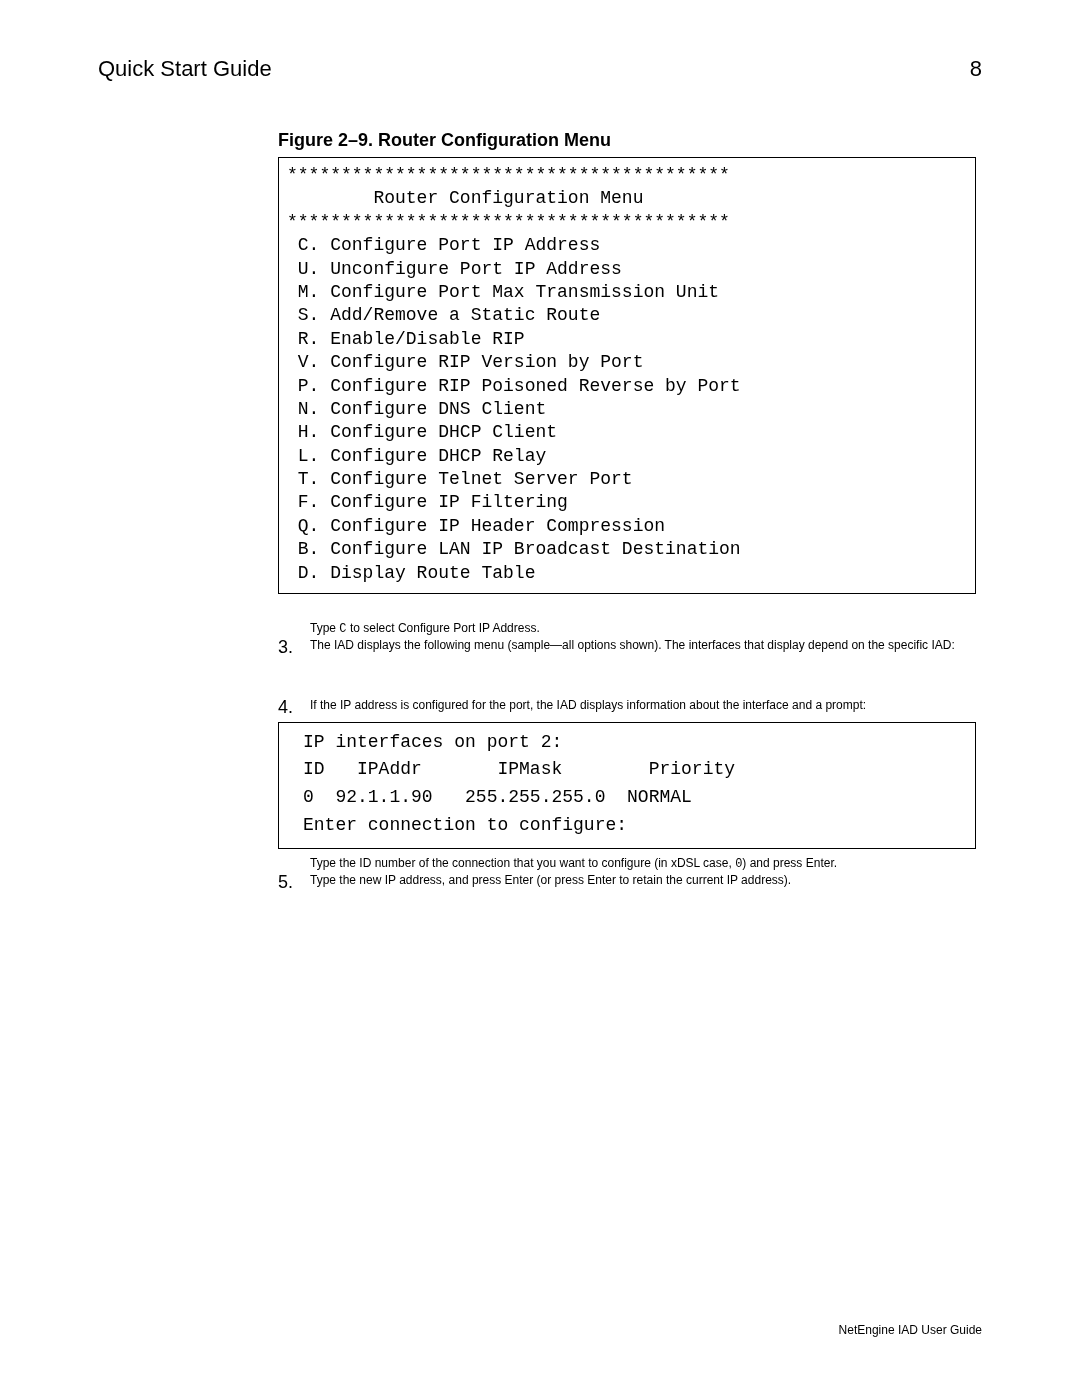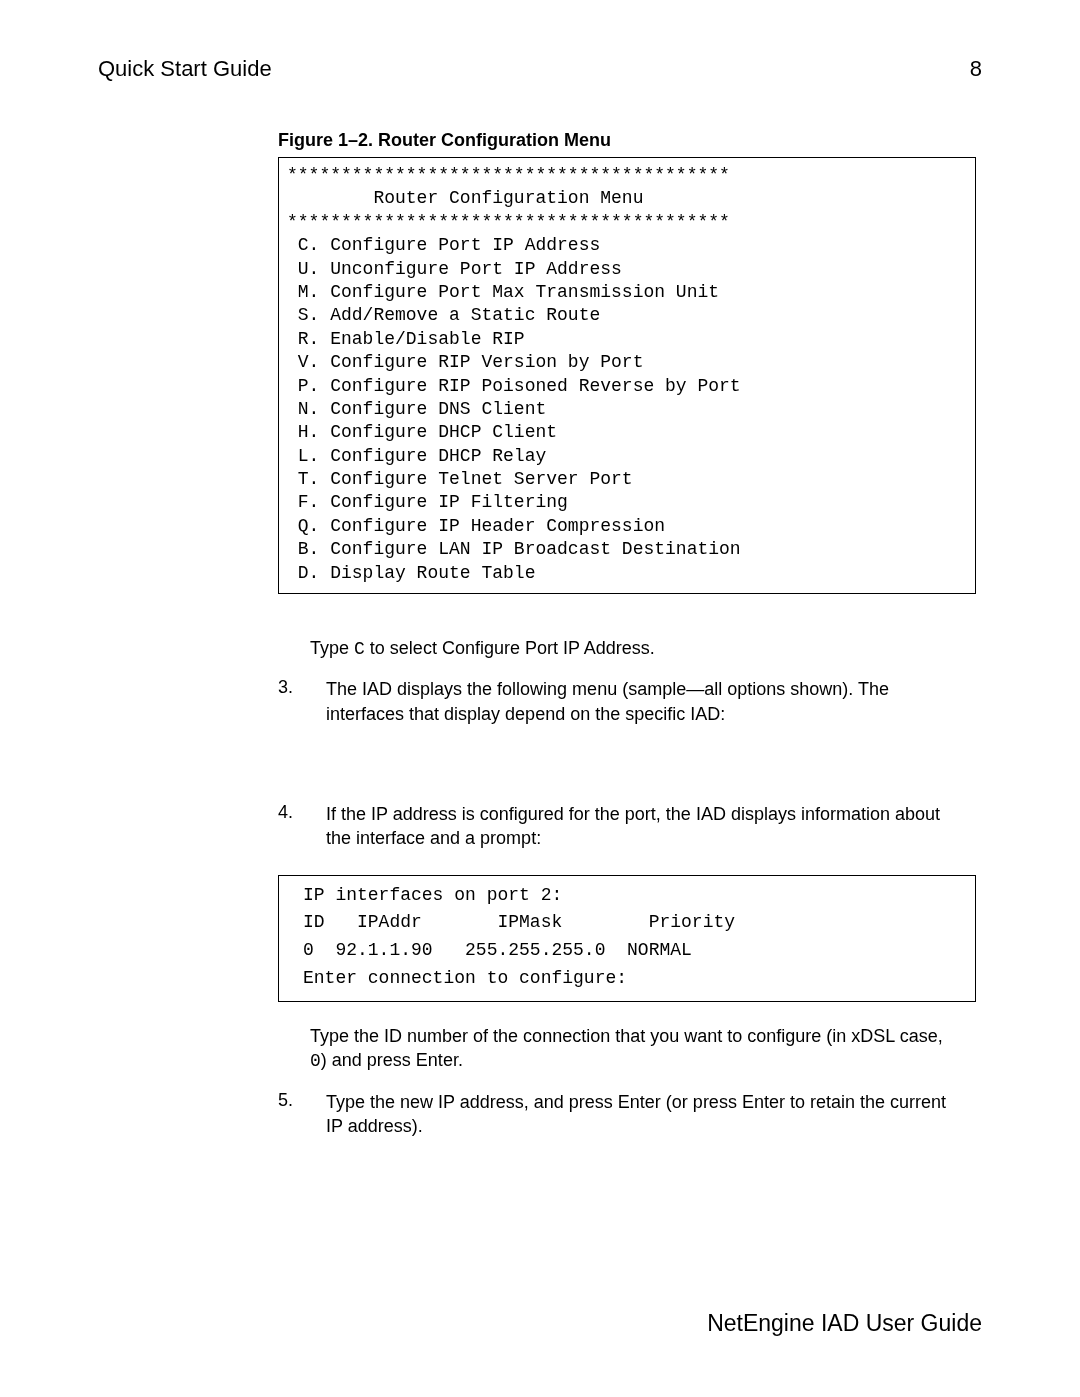--- a/index.html
+++ b/index.html
@@ -33,23 +33,23 @@
   }
   .term-box {
     border: 1px solid #000;
     padding: 6px 8px 8px 8px;
     font-family: "Courier New", Courier, monospace;
     font-size: 18px;
     line-height: 1.30;
     white-space: pre;
   }
   .para {
-    font-size: 18px;
+    font-size: 12px;
     line-height: 1.35;
-    margin: 16px;
+    margin: 0;
   }
   .mono-inline {
     font-family: "Courier New", Courier, monospace;
   }
   ol.steps {
     list-style: none;
     padding: 0;
     margin: 0;
   }
   ol.steps > li {
@@ -60,40 +60,40 @@
   ol.steps > li > .num {
     position: absolute;
     left: 0;
     top: 0;
     font-size: 18px;
   }
   .footer {
     position: absolute;
     right: 98px;
     bottom: 60px;
-    font-size: 23px;
+    font-size: 12px;
     margin-left: 16px;
   }
   .block-spacer-s { height: 18px; }
   .block-spacer-m { height: 26px; }
   .indent { margin-left: 32px; }
 </style>
 </head>
 <body>
 
 <div class="page">
 
   <div class="running-head">
     <span>Quick Start Guide</span>
     <span>8</span>
   </div>
 
   <div class="body-col">
 
-    <p class="fig-cap">Figure 1–2.  Router Configuration Menu</p>
+    <p class="fig-cap">Figure 2–9.  Router Configuration Menu</p>
     <div class="term-box">*****************************************
         Router Configuration Menu
 *****************************************
  C. Configure Port IP Address
  U. Unconfigure Port IP Address
  M. Configure Port Max Transmission Unit
  S. Add/Remove a Static Route
  R. Enable/Disable RIP
  V. Configure RIP Version by Port
  P. Configure RIP Poisoned Reverse by Port

